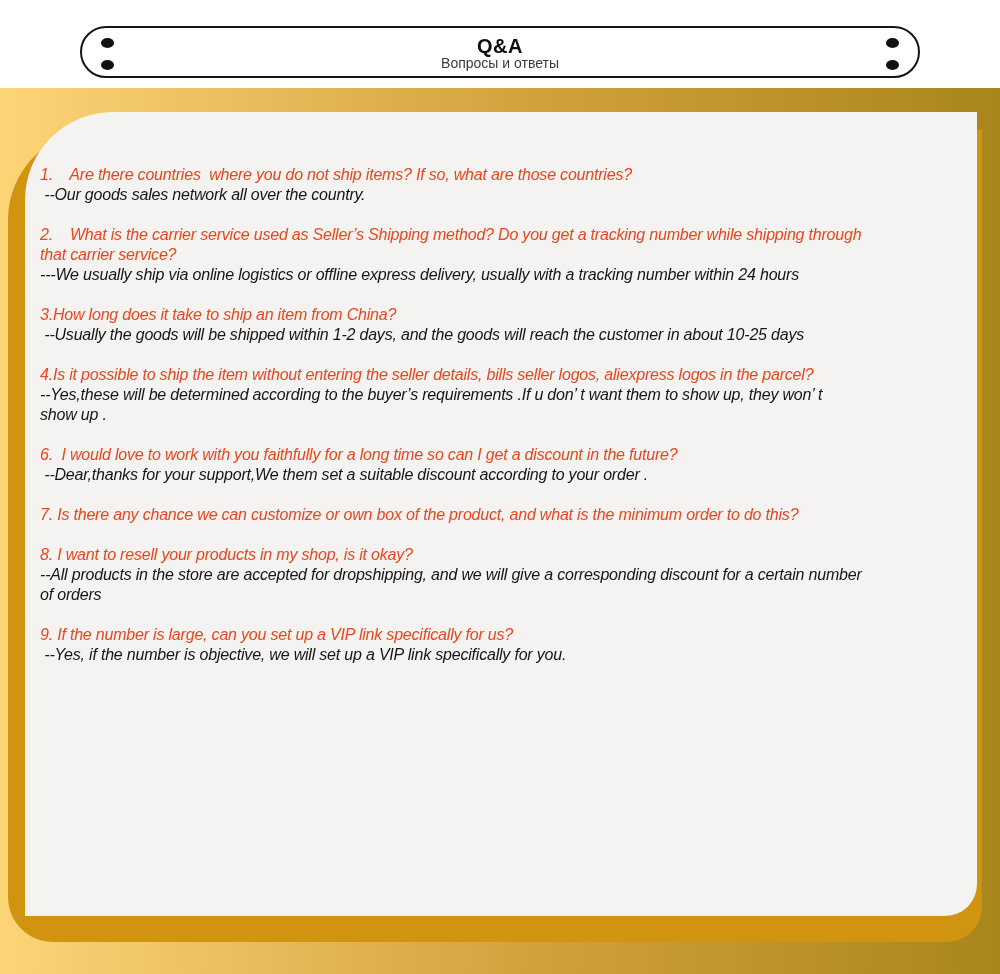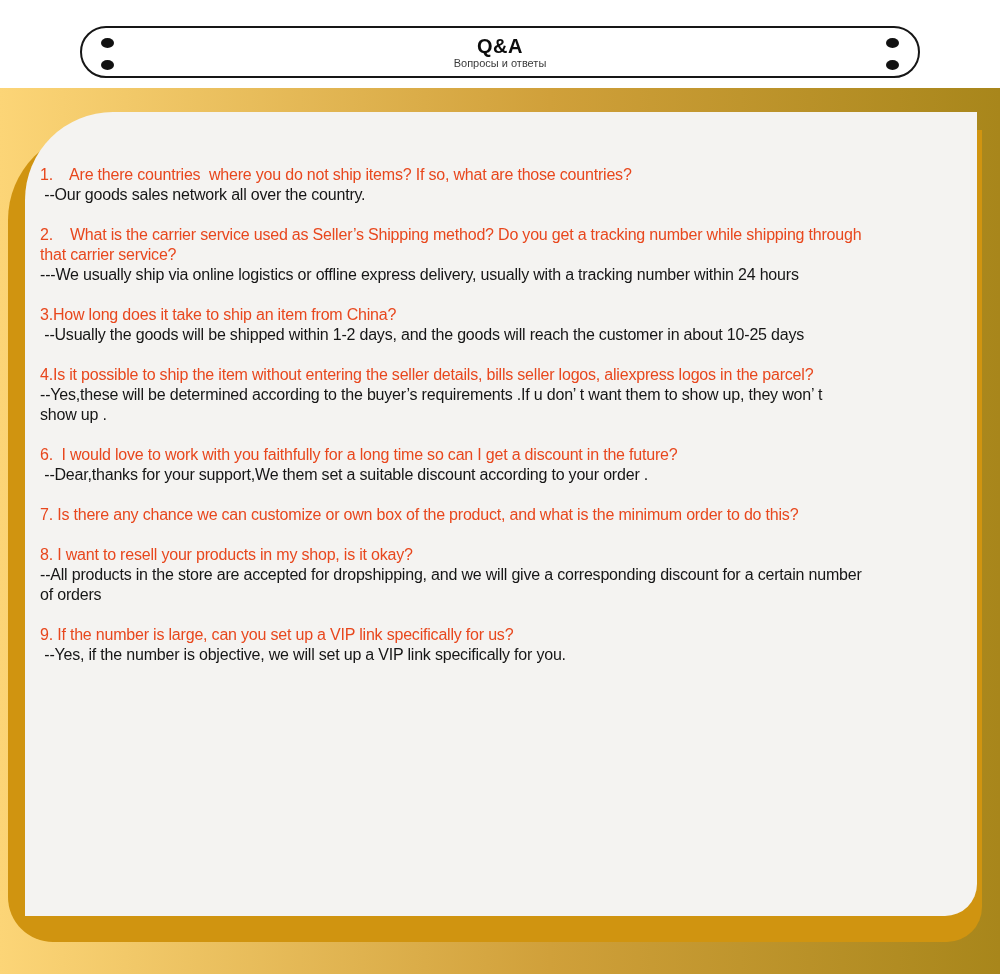--- a/index.html
+++ b/index.html
@@ -48,21 +48,21 @@
     margin-top: 9px;
   }
   .pill .title {
     font-size: 20px;
     font-weight: 800;
     letter-spacing: 0.5px;
     color: #0c0c0c;
     line-height: 22px;
   }
   .pill .subtitle {
-    font-size: 11px;
+    font-size: 14px;
     color: #3a3a3a;
     line-height: 13px;
     text-align: right;
   }
   .dot {
     position: absolute;
     width: 13px; height: 10px;
     background: #111;
     border-radius: 50%;
   }
@@ -97,21 +97,21 @@
     border-radius: 88px 0 32px 0;
   }
   .content {
     position: absolute;
     left: 15px; top: 53px;
     width: 920px;
     font-size: 16px;
     line-height: 20px;
     letter-spacing: -0.2px;
   }
-  .qa-block { margin-bottom: 20px; }
+  .qa-block { margin-bottom: 20px; font-style: italic; }
   .qa-block:last-child { margin-bottom: 12px; }
   .q {
     color: var(--question-text);
     white-space: pre-wrap;
   }
   .a {
     color: var(--answer-text);
     white-space: pre-wrap;
   }
 </style>

